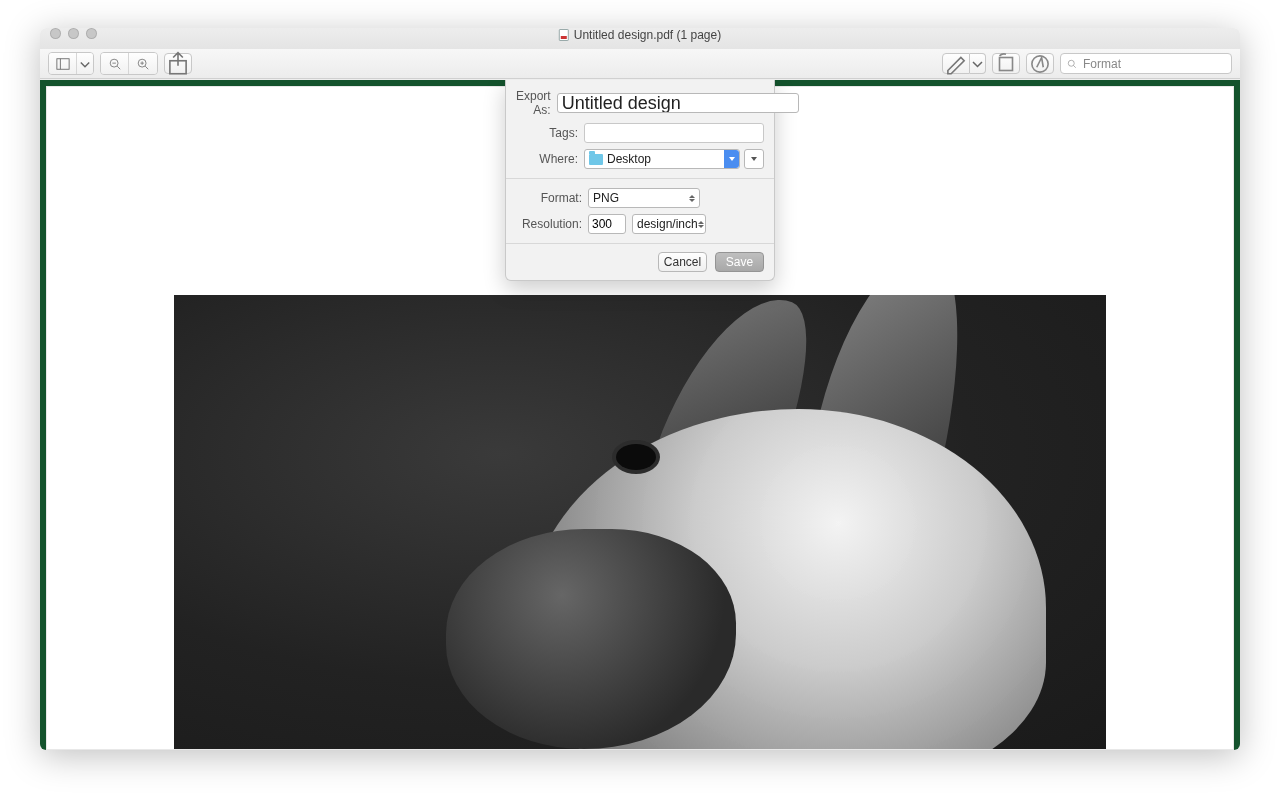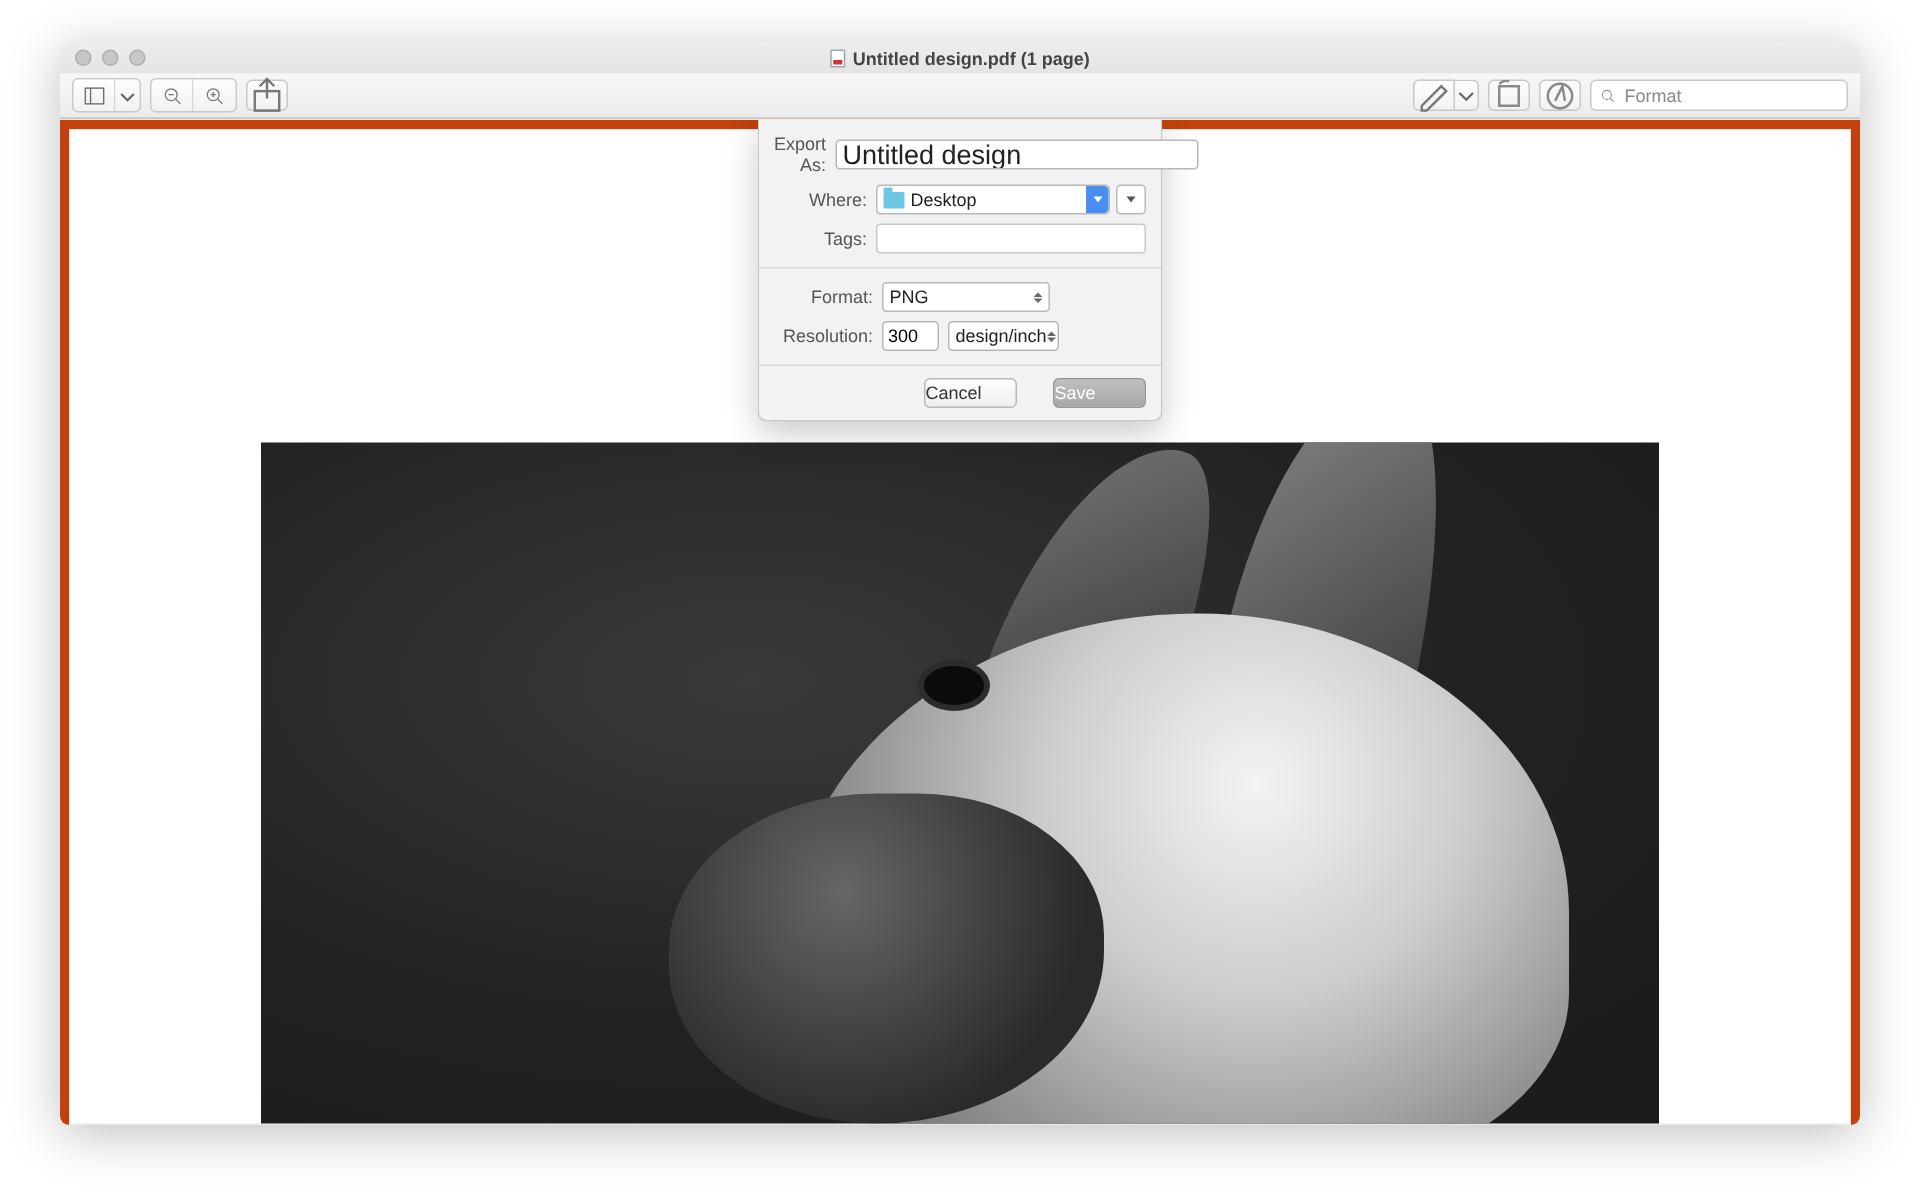--- a/index.html
+++ b/index.html
@@ -2,42 +2,42 @@
 <html><head>
 <meta charset="utf-8">
 <style>
   * { box-sizing: border-box; margin: 0; padding: 0; font-family: -apple-system, "Helvetica Neue", Arial, sans-serif; }
   body { background: #fff; width: 1280px; height: 802px; overflow: hidden; }
   .window {
     position: absolute; left: 40px; top: 28px; width: 1200px; height: 722px;
     background: #fff; border-radius: 6px; box-shadow: 0 6px 35px rgba(0,0,0,.25);
     display: flex; flex-direction: column; overflow: hidden;
   }
-  .titlebar { height: 21px; background: linear-gradient(#ededed,#e4e4e4); display:flex; align-items:center; position:relative;font-weight:bold; }
+  .titlebar { height: 21px; background: linear-gradient(#ededed,#e4e4e4); display:flex; align-items:flex-start; position:relative; }
   .traffic { display:flex; gap:7px; padding-left:10px; }
   .dot { width:11px; height:11px; border-radius:50%; background:#c7c7c7; border:.5px solid rgba(0,0,0,.12);}
   .title-center { position:absolute; left:50%; transform:translateX(-50%); display:flex; align-items:center; gap:5px; color:#444; font-size:12px;}
   .doc-icon { width:10px; height:12px; background:#fff; border:1px solid #9aa; border-radius:1px; position:relative; }
   .doc-icon::after { content:""; position:absolute; bottom:1px; left:1px; right:1px; height:3px; background:#c33; }
 
   .toolbar { height:30px; background:linear-gradient(#f7f7f7,#ececec); border-bottom:1px solid #d0d0d0; display:flex; align-items:center; padding:0 8px; gap:6px;}
   .tb-group { display:flex; border:1px solid #c8c8c8; border-radius:4px; overflow:hidden;}
   .tb-btn { width:28px; height:21px; background:linear-gradient(#fefefe,#f1f1f1); display:flex; align-items:center; justify-content:center; border-right:1px solid #d6d6d6;}
   .tb-btn:last-child { border-right:none;}
   .tb-btn svg { width:14px; height:14px; }
   .spacer { flex:1; }
   .r-group { display:flex; gap:6px; align-items:center;}
   .single-btn { width:28px; height:21px; background:linear-gradient(#fefefe,#f1f1f1); border:1px solid #c8c8c8; border-radius:4px; display:flex; align-items:center; justify-content:center;}
   .dropbtn { display:flex; }
   .dropbtn .single-btn:first-child{border-top-right-radius:0;border-bottom-right-radius:0;}
   .dropbtn .single-btn:last-child{border-top-left-radius:0;border-bottom-left-radius:0;border-left:none;width:16px;}
   .search { width:172px; height:21px; background:#fff; border:1px solid #c8c8c8; border-radius:4px; display:flex; align-items:center; padding:0 5px; gap:5px; color:#888; font-size:12px;}
   .search svg{width:12px;height:12px;}
 
-  .canvas { flex:1; background:#c2410c; position:relative; overflow:hidden; border-top:1px solid #eee;}
+  .canvas { flex:1; background:#14532d; position:relative; overflow:hidden; border-top:1px solid #eee;}
   .page { position:absolute; top:6px; left:6px; right:6px; bottom:0; background:#fff; border:1px solid #e8e8e8; box-shadow:0 1px 3px rgba(0,0,0,.04);}
   .photo { position:absolute; left:127px; right:127px; top:208px; bottom:0; background:radial-gradient(ellipse at 35% 35%, #3a3a3a 0%, #222 55%, #1a1a1a 100%); overflow:hidden;}
   
   .dog { position:absolute; right:0; bottom:-40px; width:700px; height:520px; }
   .dog .head { position:absolute; right:60px; bottom:0; width:520px; height:380px; background:radial-gradient(circle at 60% 30%, #eee 0%, #c8c8c8 35%, #8a8a8a 70%, #5a5a5a 100%); border-radius:55% 50% 40% 40% / 60% 55% 35% 35%; filter:contrast(1.05);}
   .dog .ear1 { position:absolute; right:150px; top:-20px; width:130px; height:280px; background:linear-gradient(135deg,#888,#333); border-radius:60% 40% 50% 50% / 70% 70% 30% 30%; transform:rotate(12deg);}
   .dog .ear2 { position:absolute; right:310px; top:20px; width:120px; height:240px; background:linear-gradient(135deg,#777,#2a2a2a); border-radius:60% 40% 50% 50% / 70% 70% 30% 30%; transform:rotate(22deg);}
   .dog .muzzle { position:absolute; left:40px; bottom:40px; width:290px; height:220px; background:radial-gradient(circle at 40% 30%, #666,#2a2a2a 70%); border-radius:50% 45% 55% 50%;}
   .dog .eye { position:absolute; left:210px; top:175px; width:40px; height:26px; background:#0b0b0b; border-radius:50%; box-shadow:0 0 0 4px #2c2c2c;}
 
@@ -59,21 +59,21 @@
   .select .caret::after{content:"";border-top:4px solid #fff;border-left:3px solid transparent;border-right:3px solid transparent;}
   .expand{width:20px;height:20px;border:1px solid #b8b8b8;border-radius:3px;background:#fff;display:flex;align-items:center;justify-content:center;}
   .expand::after{content:"";border-top:4px solid #555;border-left:3px solid transparent;border-right:3px solid transparent;}
   .format-select{width:112px;}
   .plain-caret{margin-left:auto;width:14px;display:flex;flex-direction:column;align-items:center;justify-content:center;gap:1px;}
   .plain-caret::before{content:"";border-bottom:3px solid #666;border-left:3px solid transparent;border-right:3px solid transparent;}
   .plain-caret::after{content:"";border-top:3px solid #666;border-left:3px solid transparent;border-right:3px solid transparent;}
   .res-input{width:38px;height:20px;border:1px solid #b8b8b8;background:#fff;border-radius:3px;padding:0 3px;margin-right:6px;font-size:12px;}
   .unit-select{width:74px;}
   .btn-row{display:flex;justify-content:flex-end;gap:8px;padding:8px 10px;}
-  .btn{width:62px;height:20px;border:1px solid #b8b8b8;border-radius:4px;background:linear-gradient(#fefefe,#efefef);font-size:12px;color:#333;display:flex;align-items:center;margin-left:16px;}
+  .btn{width:49px;height:20px;border:1px solid #b8b8b8;border-radius:4px;background:linear-gradient(#fefefe,#efefef);font-size:12px;color:#333;display:flex;align-items:center;justify-content:center;}
   .btn.primary{background:linear-gradient(#bfbfbf,#a8a8a8);color:#fff;border-color:#949494;}
 </style>
 </head>
 <body>
 
 <div class="window">
   <div class="titlebar">
     <div class="traffic">
       <div class="dot"></div>
       <div class="dot"></div>
@@ -171,34 +171,34 @@
       </div>
     </div>
 
     <div class="sheet">
       <div class="sheet-section">
         <div class="row">
           <label>Export As:</label>
           <input class="text-input" value="Untitled design" style="">
         </div>
         <div class="row">
+          <label>Tags:</label>
+          <div class="tags-input"></div>
+        </div>
+        <div class="row">
           <label>Where:</label>
           <div class="where-wrap">
             <div class="select" style="flex:1">
               <span class="folder"></span>
               <span>Desktop</span>
               <span class="caret"></span>
             </div>
             <div class="expand"></div>
           </div>
         </div>
-        <div class="row">
-          <label>Tags:</label>
-          <div class="tags-input"></div>
-        </div>
       </div>
       <div class="sheet-section bordered">
         <div class="row">
           <label class="wide">Format:</label>
           <div class="select format-select">
             <span>PNG</span>
             <span class="plain-caret"></span>
           </div>
         </div>
         <div class="row">

